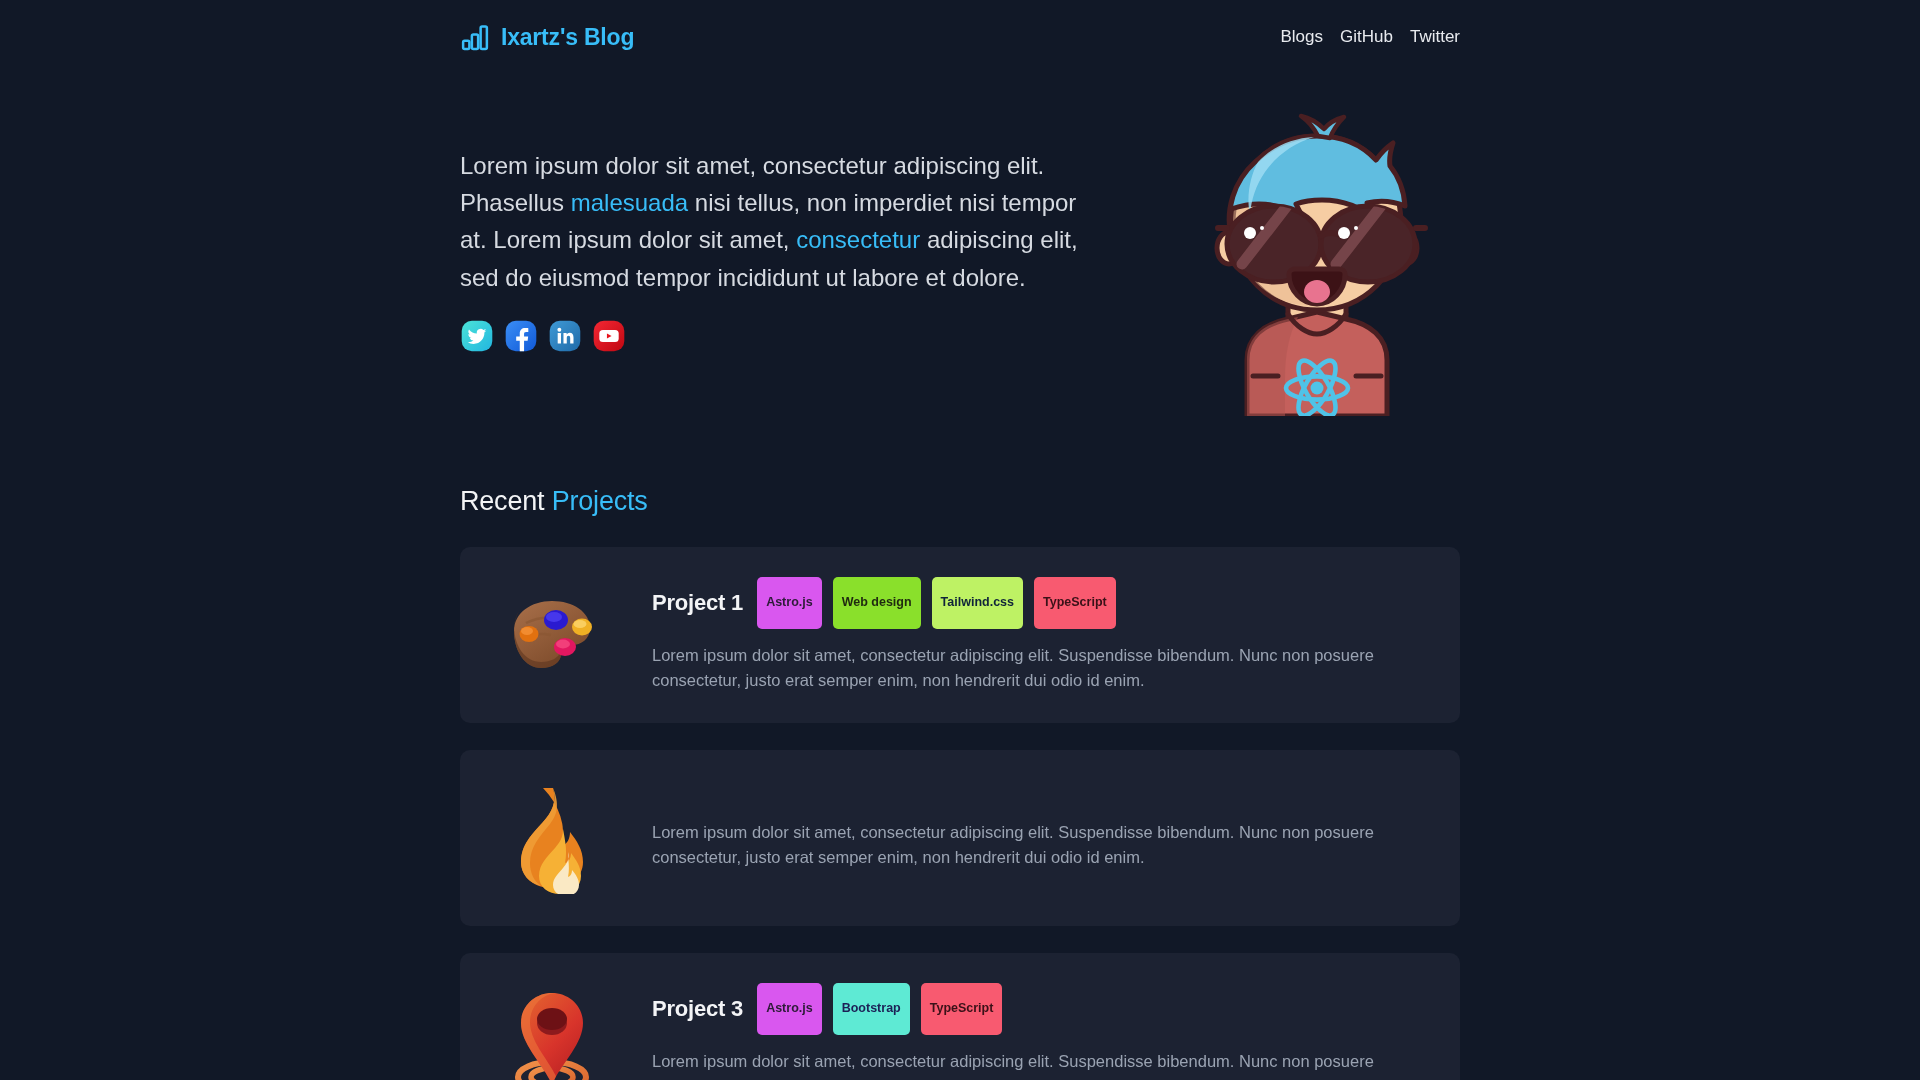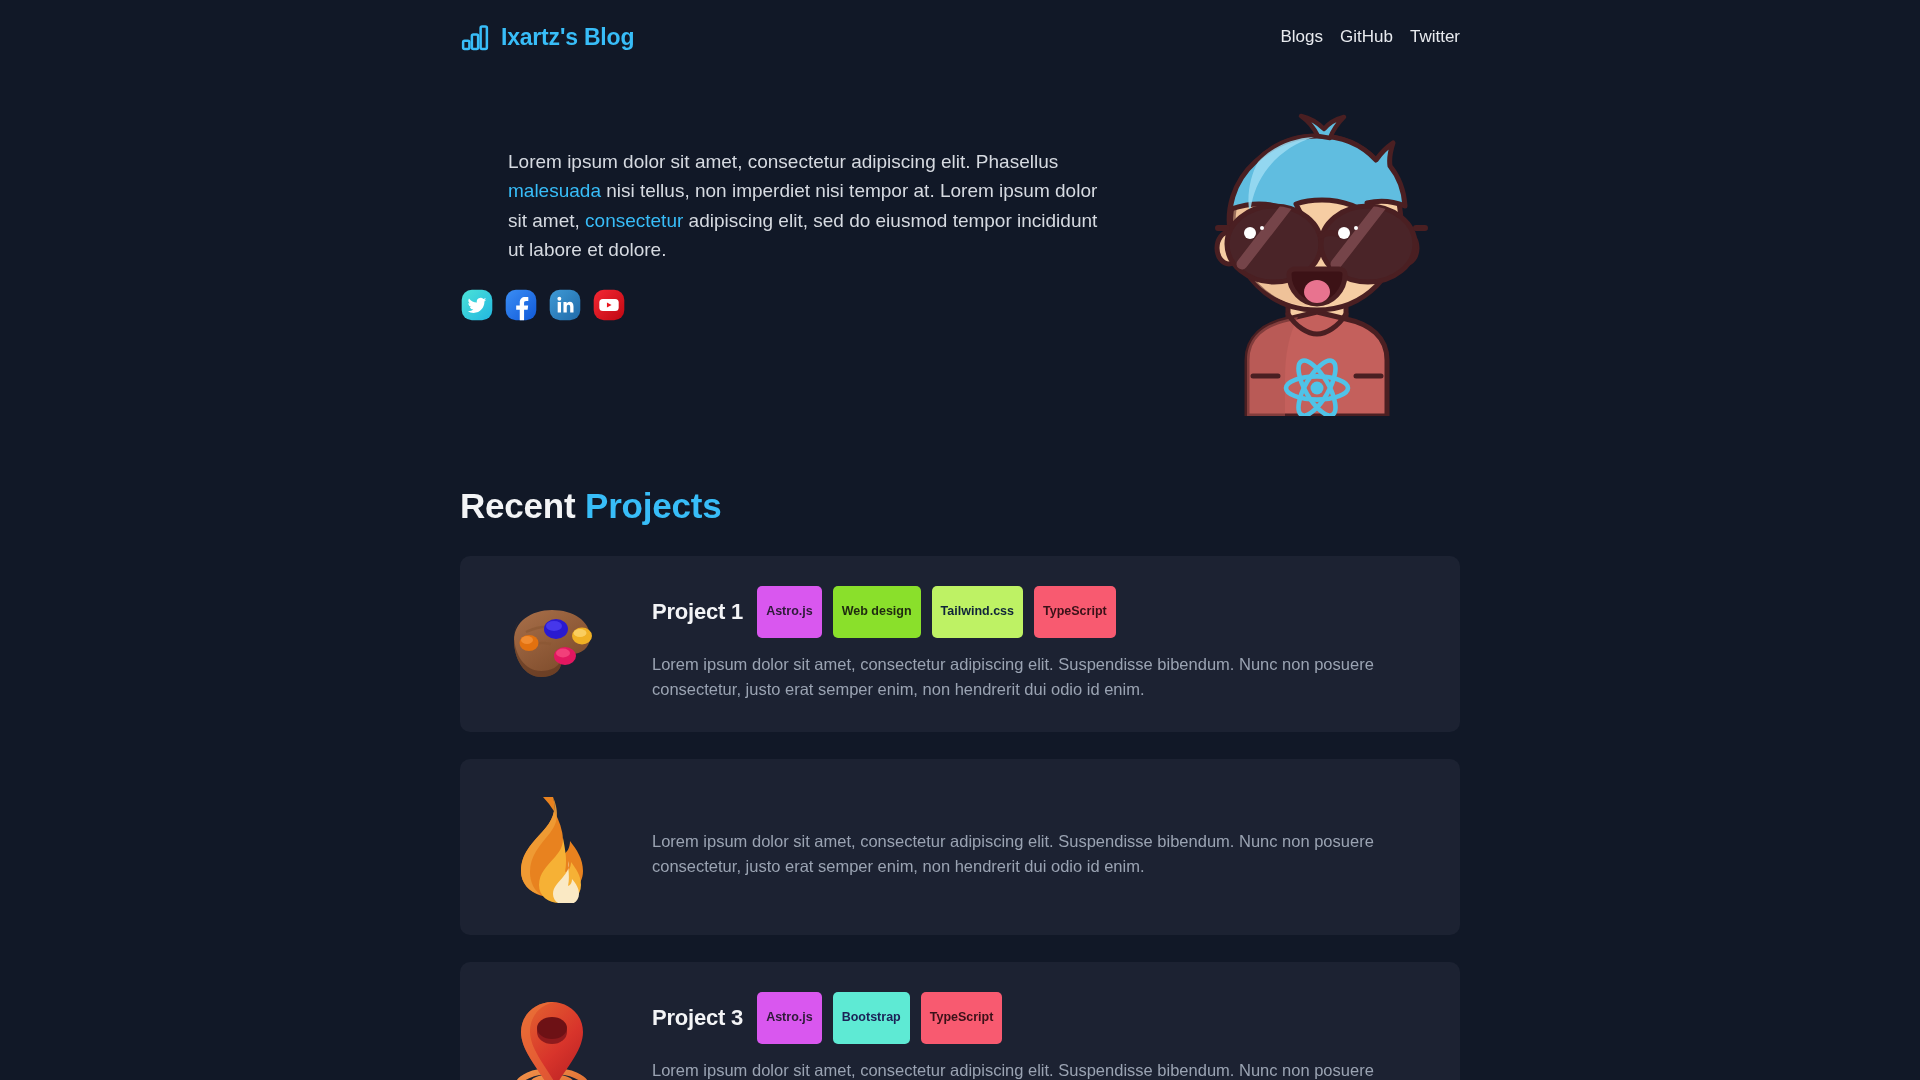--- a/index.html
+++ b/index.html
@@ -91,25 +91,24 @@
     line-height: 1.25;
     color: #f3f4f6;
     letter-spacing: -0.3px;
     white-space: nowrap;
   }
   .hero-title .accent { color: #38bdf8; }
   .hero-title .wave { font-size: 31px; }
 
   .hero-desc {
     margin-top: 33px;
-    font-size: 19px;
+    font-size: 24px;
     line-height: 1.55;
     color: #d6dae1;
     max-width: 640px;
-    margin-left: 48px;
   }
 
   .hero-desc a {
     color: #38bdf8;
     text-decoration: none;
   }
 
   .social-list {
     display: flex;
     align-items: center;
@@ -132,22 +131,22 @@
     flex: none;
     margin-right: 18px;
     margin-top: -18px;
   }
   .hero-avatar svg { display: block; width: 100%; height: 100%; }
 
   
   .projects-section { padding-top: 70px; }
 
   .section-title {
-    font-size: 35px;
-    font-weight: bold;
+    font-size: 27px;
+    font-weight: normal;
     color: #f3f4f6;
     letter-spacing: -0.2px;
   }
   .section-title .accent { color: #38bdf8; }
 
   .project-list {
     margin-top: 30px;
     display: flex;
     flex-direction: column;
     gap: 27px;

